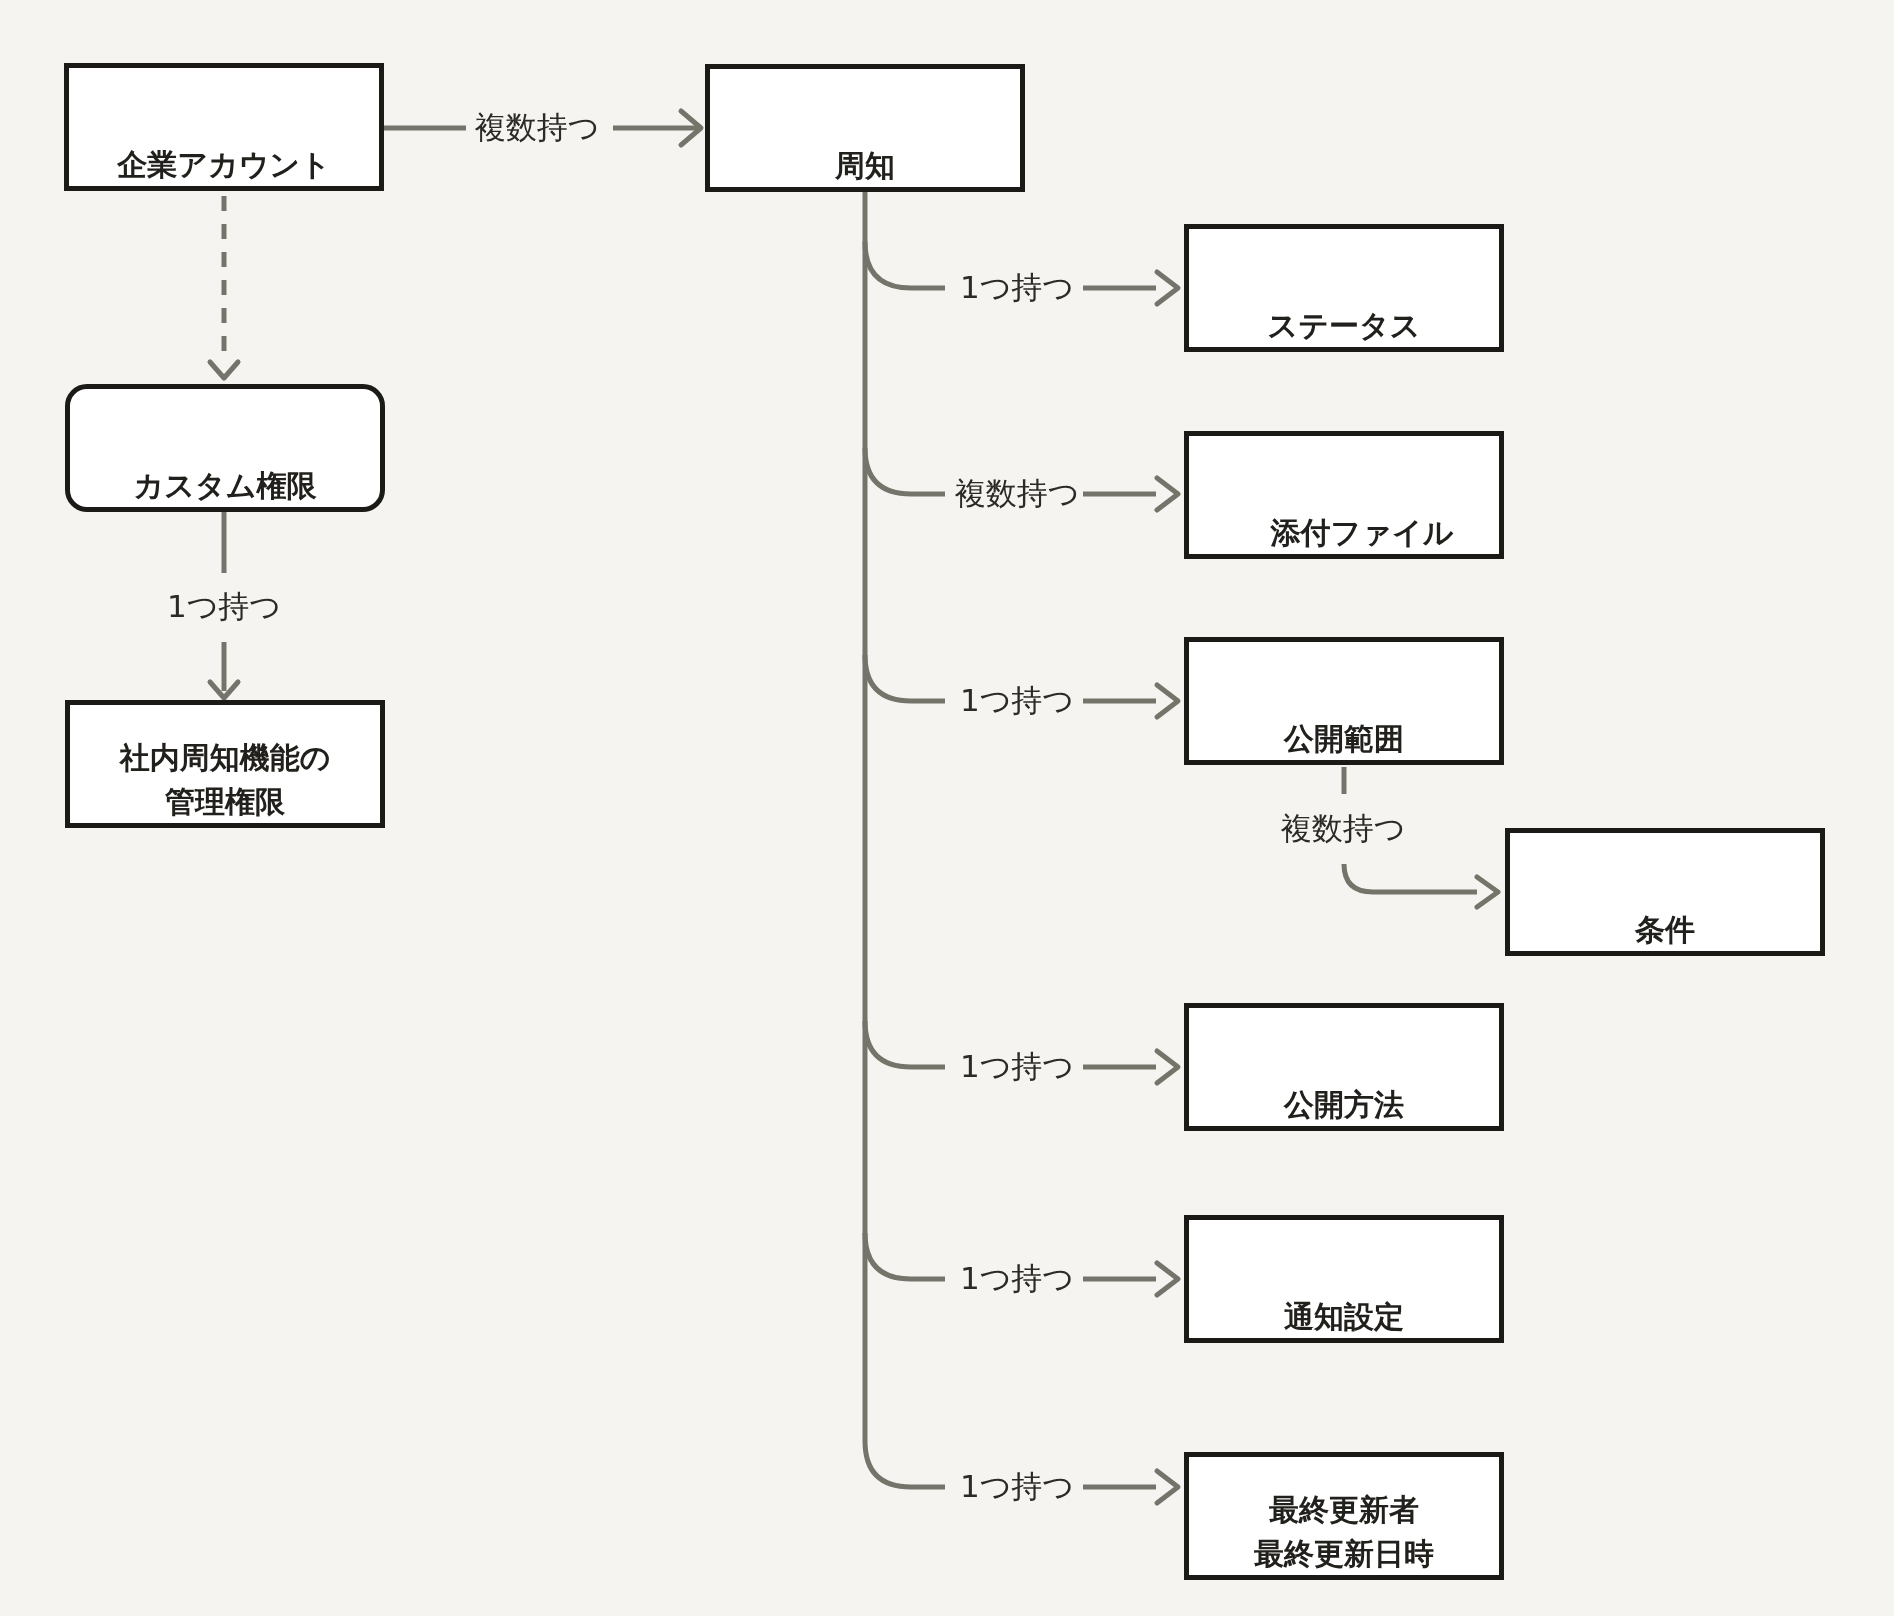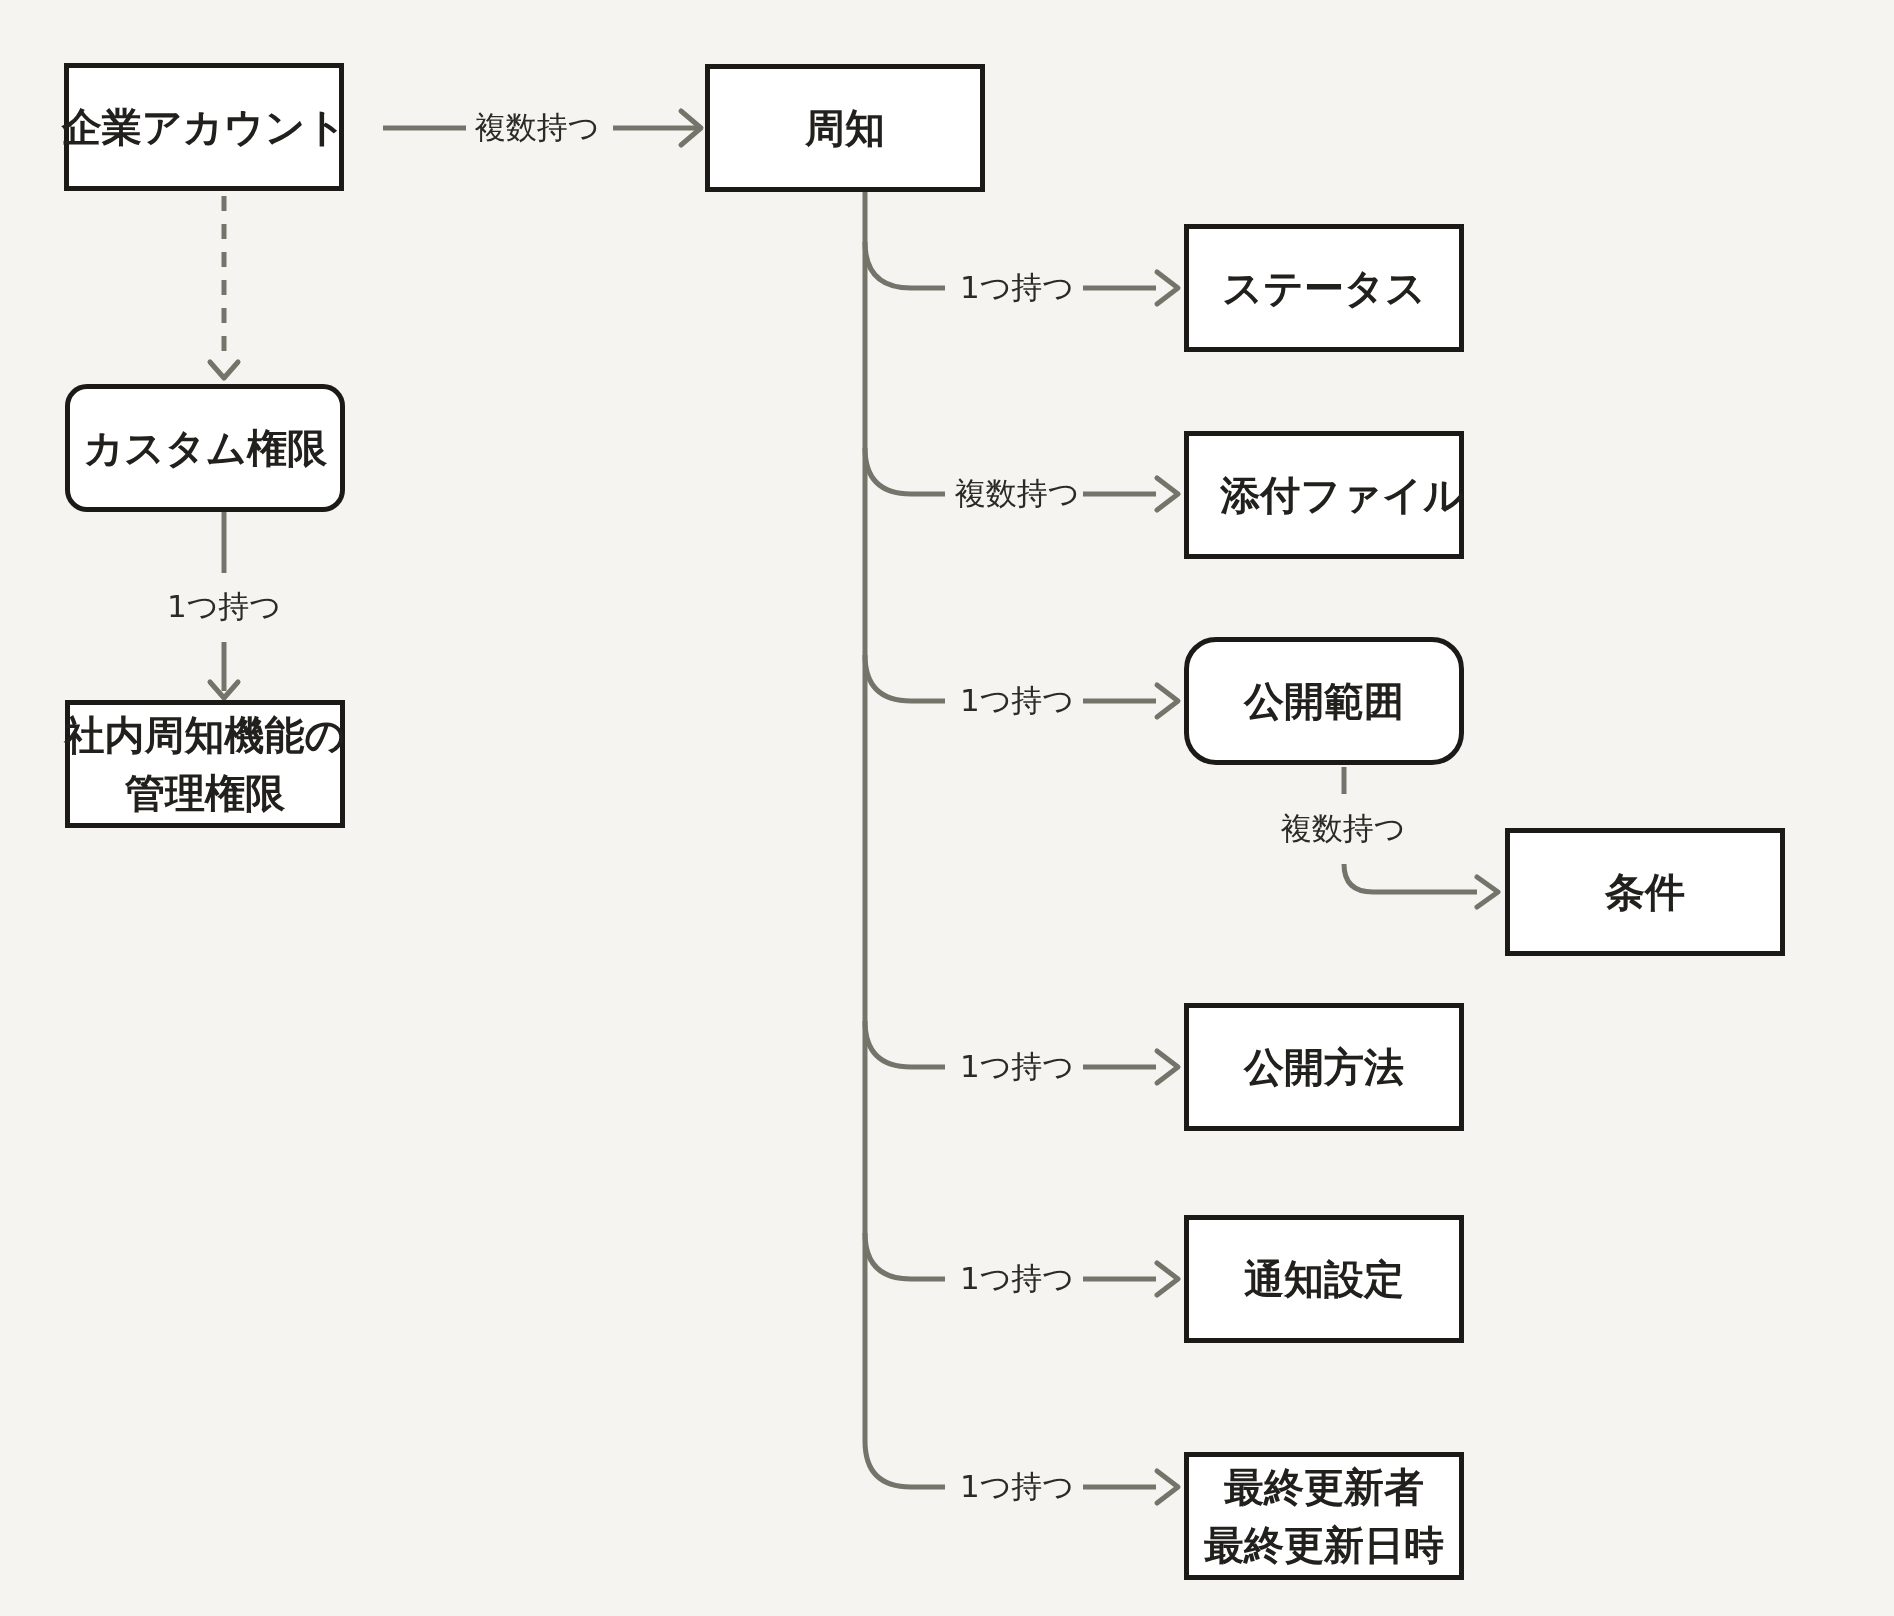--- a/index.html
+++ b/index.html
@@ -22,32 +22,32 @@
     fill: none;
     stroke: var(--line, #75746a);
     stroke-width: 5;
   }
   svg.wires path.head {
     stroke-linecap: round;
     stroke-linejoin: round;
   }
   .node {
     position: absolute;
-    width: 280px;
+    width: 320px;
     height: 128px;
     background: var(--box-fill, #ffffff);
     border: 5px solid var(--box-border, #1c1a17);
     display: flex;
     flex-direction: column;
     align-items: center;
-    justify-content: center;
+    justify-content: flex-end;
     text-align: center;
     color: var(--box-text, #22201c);
     font-weight: 700;
-    font-size: 40px;
+    font-size: 30px;
     line-height: 1.45;
     white-space: nowrap;
   }
   .edge-label {
     position: absolute;
     transform: translate(-50%, -50%);
     font-size: 31px;
     font-weight: 400;
     color: var(--label-text, #2b2a26);
     white-space: nowrap;
@@ -120,21 +120,21 @@
   </div>
 
   <div class="node" style="left:1184px; top:224px;">
     <div>ステータス</div>
   </div>
 
   <div class="node" style="left:1184px; top:431px;padding-left:36px;">
     <div>添付ファイル</div>
   </div>
 
-  <div class="node" style="left:1184px; top:637px;border-radius:32px;">
+  <div class="node" style="left:1184px; top:637px;">
     <div>公開範囲</div>
   </div>
 
   <div class="node" style="left:1505px; top:828px;">
     <div>条件</div>
   </div>
 
   <div class="node" style="left:1184px; top:1003px;">
     <div>公開方法</div>
   </div>

